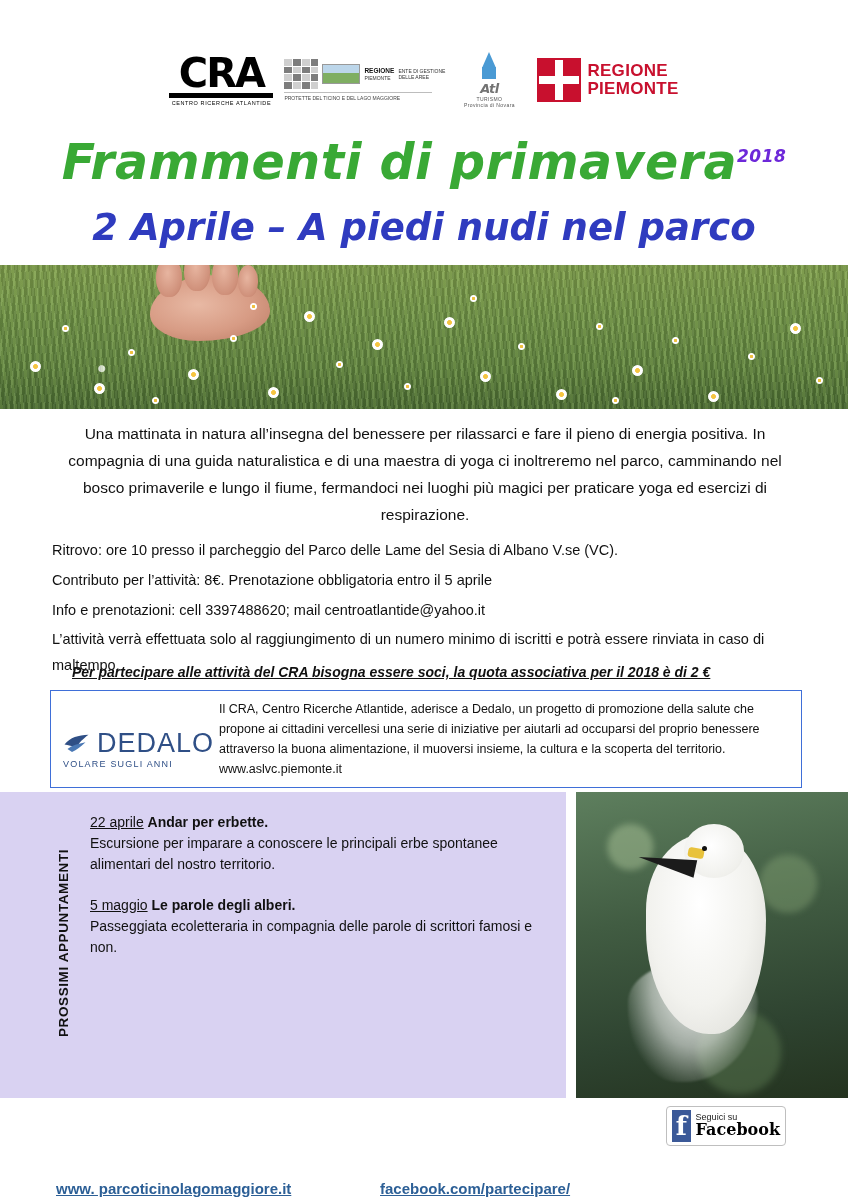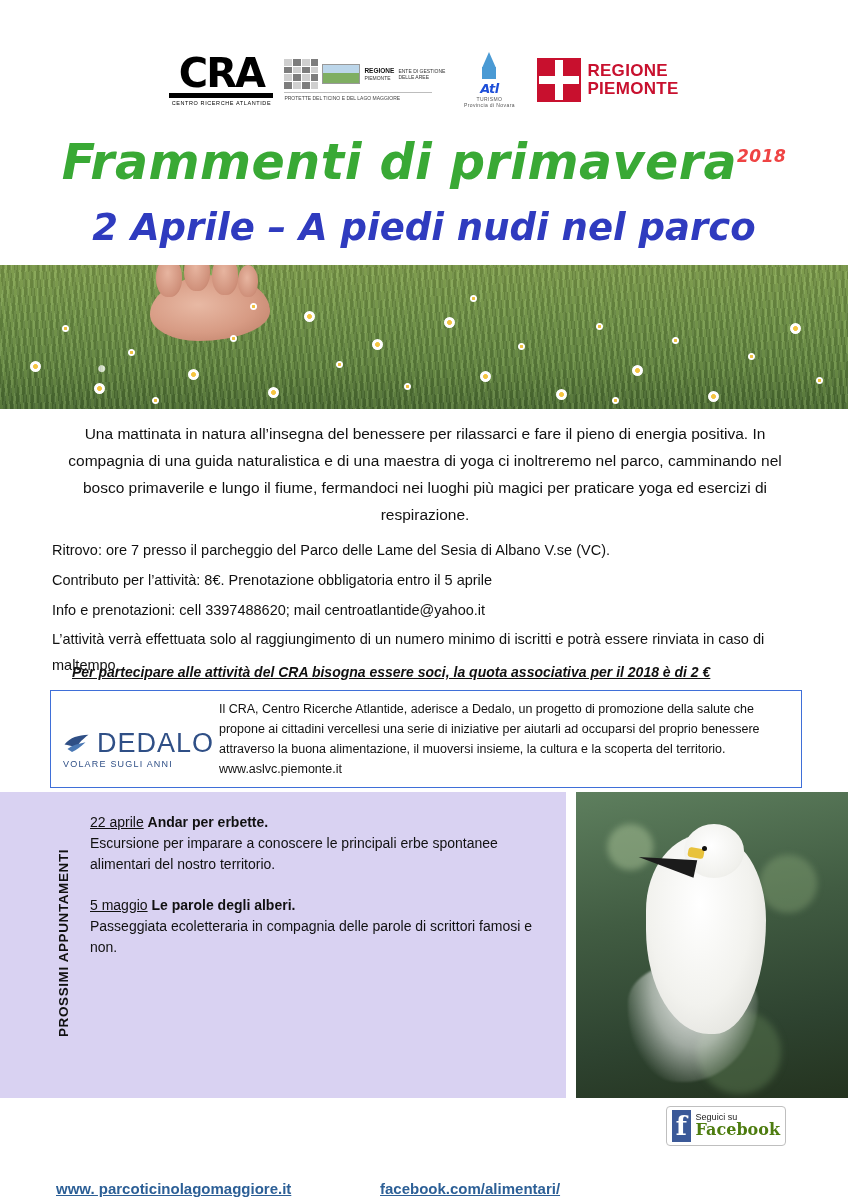--- a/index.html
+++ b/index.html
@@ -67,21 +67,21 @@
   .turismo-tower {
     width: 0; height: 0;
     border-left: 7px solid transparent;
     border-right: 7px solid transparent;
     border-bottom: 16px solid #4a9ad4;
     margin-bottom: -1px;
   }
   .turismo-body { width: 14px; height: 12px; background:#4a9ad4; }
   .turismo-word {
     font-family:"DejaVu Sans", sans-serif;
-    font-style: italic; font-weight:bold; color:#1d4ed8; font-size: 13px; letter-spacing:-0.5px;
+    font-style: italic; font-weight:bold; color:#737373; font-size: 13px; letter-spacing:-0.5px;
     margin-top: 2px;
   }
   .turismo-sub { font-size: 5px; color:#555; letter-spacing:0.4px; }
 
   
   .regione-logo { gap: 6px; }
   .regione-flag {
     width: 44px; height: 44px; background:#c8102e; position: relative;
   }
   .regione-flag::before, .regione-flag::after {
@@ -100,21 +100,21 @@
     text-align: center;
     font-family: "DejaVu Sans", sans-serif;
     font-weight: bold;
     font-style: italic;
     font-size: 49px;
     color: #39a935;
     letter-spacing: 0.5px;
     white-space: nowrap;
   }
   .title-year {
-    font-size: 17px; color:#ef4444; vertical-align: super;
+    font-size: 17px; color:#6d28d9; vertical-align: super;
     font-style: italic; font-weight: bold;
   }
   .title-sub {
     position: absolute; top: 206px; left: 0; width: 848px;
     text-align: center;
     font-family: "DejaVu Sans", sans-serif;
     font-weight: bold; font-style: italic;
     font-size: 37px;
     color: #2f3bbf;
     white-space: nowrap;
@@ -267,21 +267,21 @@
     background:#ffffff; border:1px solid #bfbfbf; border-radius:4px;
     display:flex; align-items:center; padding: 3px 5px; gap: 5px;
   }
   .fb-f {
     width: 32px; height: 32px; background:#3b5998; color:#fff;
     font-family:"DejaVu Serif", serif; font-weight:bold; font-size: 26px;
     display:flex; align-items:center; justify-content:center; line-height:1;
   }
   .fb-text { line-height:1.05; }
   .fb-seguici { font-size: 9px; color:#222; }
-  .fb-word { font-size: 16px; font-weight:bold; color:#4d7c0f; font-family:"DejaVu Serif", serif; }
+  .fb-word { font-size: 16px; font-weight:bold; color:#000000; font-family:"DejaVu Serif", serif; }
 </style>
 </head>
 <body>
 
 <div class="page">
 
   <div class="logo-row">
 
     <div class="logo cra-logo">
       <div class="cra-word">CRA</div>
@@ -376,21 +376,21 @@
     <div class="daisy sm" style="left:816px; top:112px;"></div>
     <div class="daisy sm" style="left:152px; top:132px;"></div>
     <div class="daisy sm" style="left:250px; top:38px;"></div>
     <div class="daisy sm" style="left:470px; top:30px;"></div>
     <div class="daisy sm" style="left:612px; top:132px;"></div>
   </div>
 
   <div class="intro">Una mattinata in natura all’insegna del benessere per rilassarci e fare il pieno di energia positiva. In compagnia di una guida naturalistica e di una maestra di yoga ci inoltreremo nel parco, camminando nel bosco primaverile e lungo il fiume, fermandoci nei luoghi più magici per praticare yoga  ed esercizi di respirazione.</div>
 
   <div class="details">
-    <p>Ritrovo: ore 7 presso il parcheggio del Parco delle Lame del Sesia di Albano V.se (VC).</p>
+    <p>Ritrovo: ore 10 presso il parcheggio del Parco delle Lame del Sesia di Albano V.se (VC).</p>
     <p>Contributo per l’attività: 8€. Prenotazione obbligatoria entro il 5 aprile</p>
     <p>Info e prenotazioni: cell 3397488620; mail centroatlantide@yahoo.it</p>
     <p>L’attività verrà effettuata solo al raggiungimento di un numero minimo di iscritti e potrà essere rinviata in caso di maltempo.</p>
   </div>
 
   <div class="note-underline">Per partecipare alle attività del CRA bisogna essere soci, la quota associativa per il 2018 è di 2 €</div>
 
   <div class="dedalo-box">
     <div class="dedalo-logo">
       <div style="display:flex;align-items:center;">
@@ -426,21 +426,21 @@
     <div class="plumes"></div>
     <div class="body"></div>
     <div class="head"></div>
     <div class="beak"></div>
     <div class="lore"></div>
     <div class="eye"></div>
   </div>
 
   <div class="footer">
     <a class="footer-link" style="left:56px; top:8px;" href="#">www. parcoticinolagomaggiore.it</a>
-    <a class="footer-link" style="left:380px; top:8px;" href="#">facebook.com/alimentari/</a>
+    <a class="footer-link" style="left:380px; top:8px;" href="#">facebook.com/partecipare/</a>
   </div>
 
   <div class="fb-badge">
     <div class="fb-f">f</div>
     <div class="fb-text">
       <div class="fb-seguici">Seguici su</div>
       <div class="fb-word">Facebook</div>
     </div>
   </div>
 

